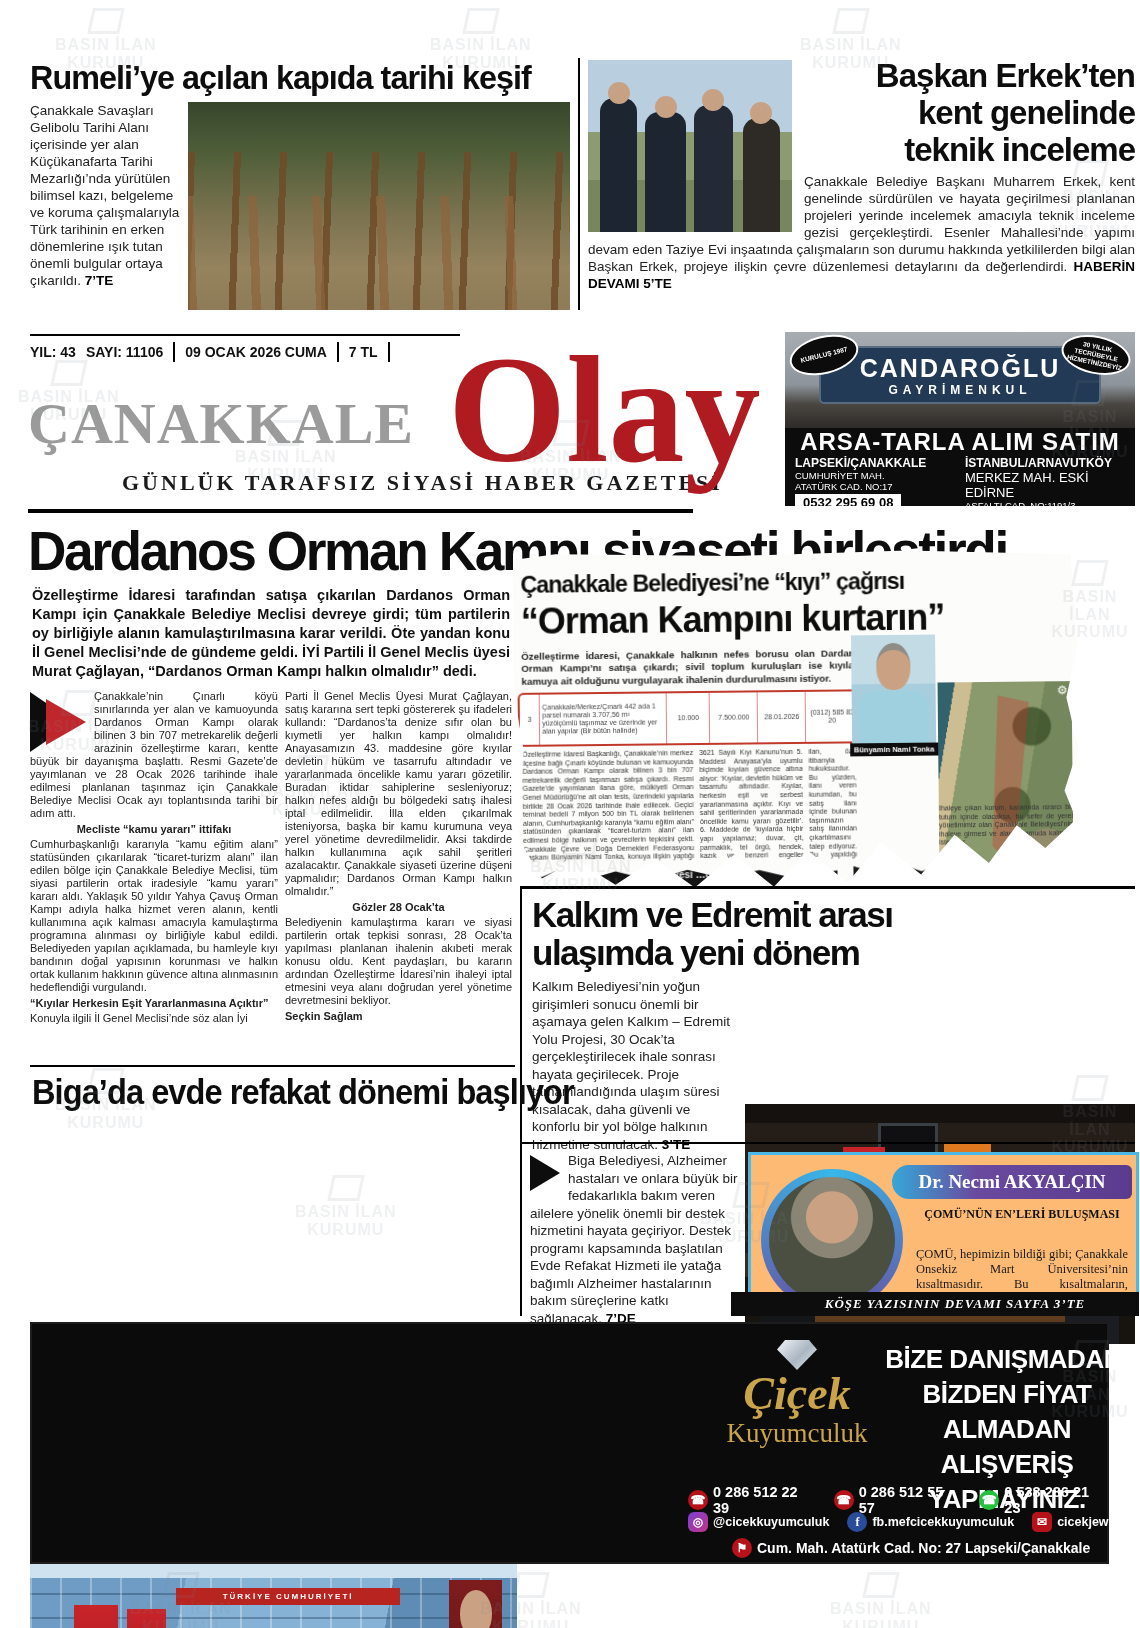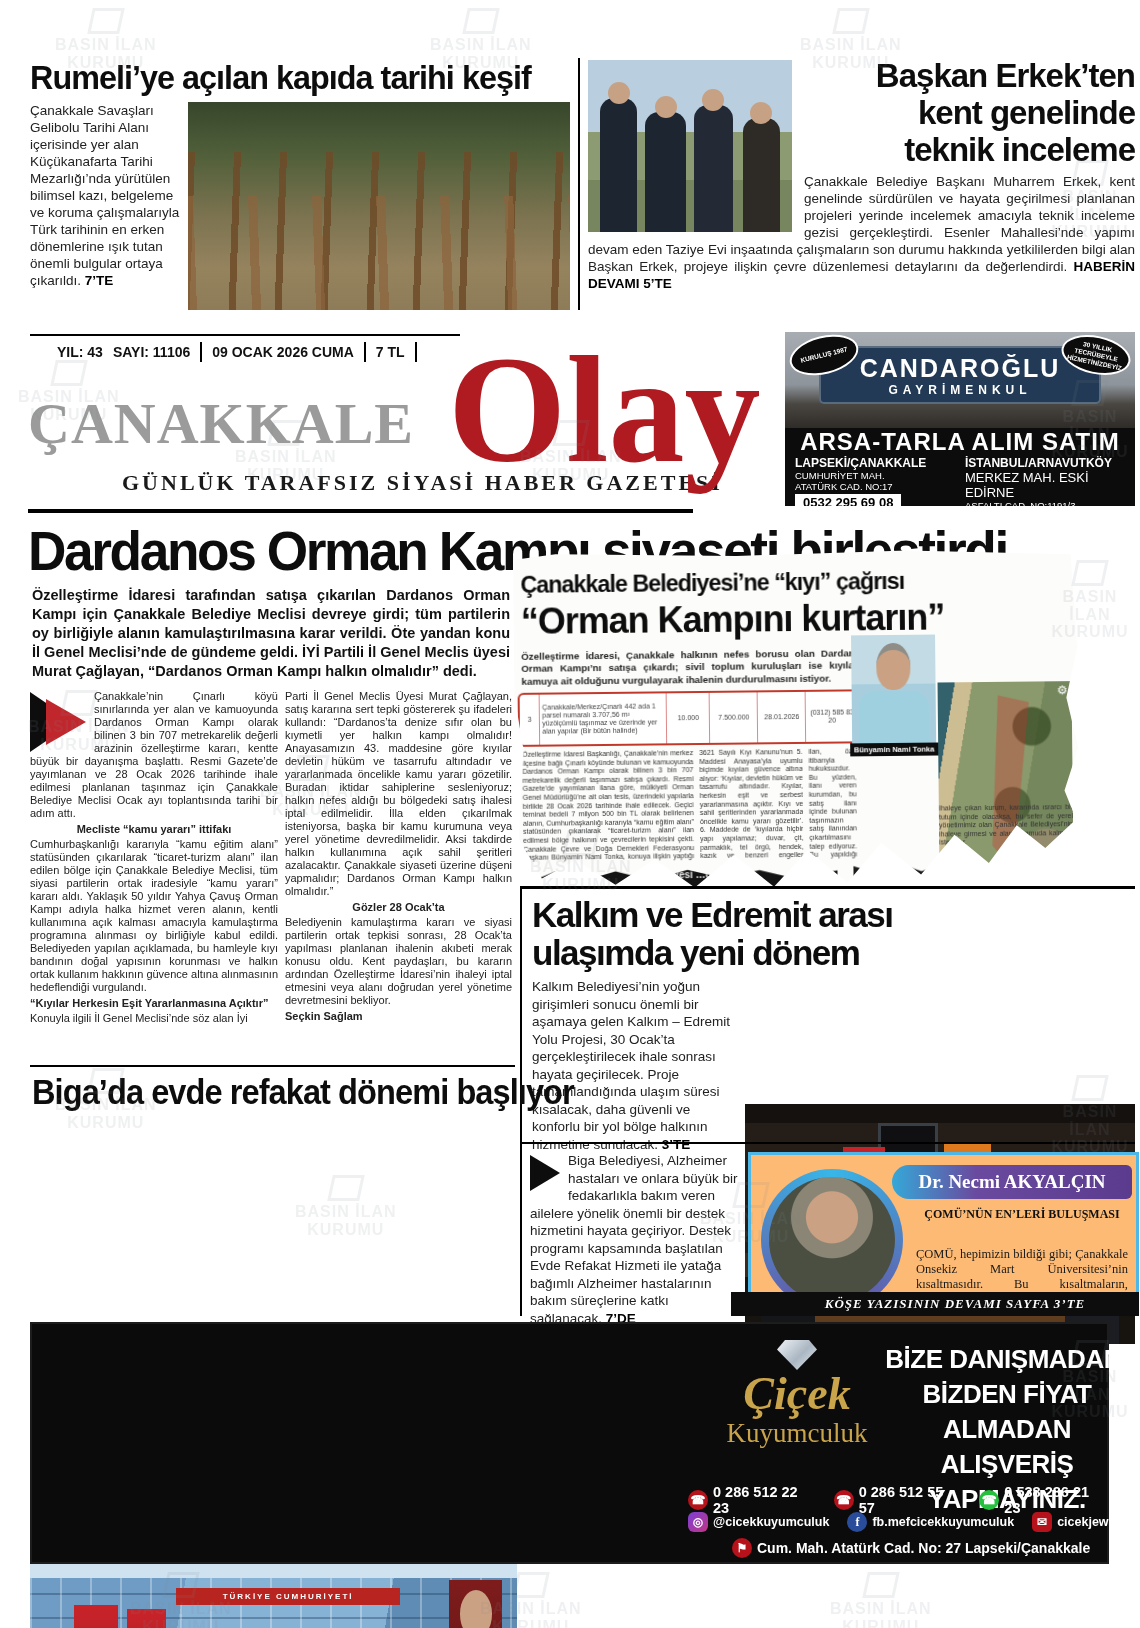--- a/index.html
+++ b/index.html
@@ -127,21 +127,21 @@
       <span style="display:block;">Başkan Erkek’ten</span>
       <span style="display:block;">kent genelinde</span>
       <span style="display:block;">teknik inceleme</span>
     </div>
     <div class="body-text" style="font-size:13.5px;line-height:17px;margin-top:4px;">
       <span>Çanakkale Belediye Başkanı Muharrem Erkek, kent genelinde sürdürülen ve hayata geçirilmesi planlanan projeleri yerinde incelemek amacıyla teknik inceleme gezisi gerçekleştirdi. Esenler Mahallesi’nde yapımı devam eden Taziye Evi inşaatında çalışmaların son durumu hakkında yetkililerden bilgi alan Başkan Erkek, projeye ilişkin çevre düzenlemesi detaylarını da değerlendirdi. </span><b>HABERİN DEVAMI 5’TE</b>
     </div>
   </div>
 
   <div class="abs hrule" style="left:30px;top:334px;width:430px;height:2px;"></div>
-  <div class="abs info-row" style="left:30px;top:342px;width:440px;margin-left:27px;">
+  <div class="abs info-row" style="left:30px;top:342px;width:440px;">
     <span>YIL: 43</span>
     <span>SAYI: 11106</span>
     <span class="info-sep"></span>
     <span>09 OCAK 2026 CUMA</span>
     <span class="info-sep"></span>
     <span>7 TL</span>
     <span class="info-sep"></span>
   </div>
   <div class="abs masthead-gray" style="left:28px;top:390px;font-size:58px;color:#9b9b9b;">ÇANAKKALE</div>
   <div class="abs masthead-red" style="left:448px;top:342px;font-size:152px;color:#b01b22;z-index:5;">Olay</div>
@@ -276,21 +276,21 @@
   <div class="abs cicek" style="left:30px;top:1322px;width:1075px;height:238px;">
     <div class="abs" style="left:660px;top:16px;width:210px;text-align:center;">
       <div class="diamond"></div>
       <div class="gold" style="font-family:'Liberation Serif',serif;font-style:italic;font-weight:bold;font-size:46px;line-height:1.05;">Çiçek</div>
       <div class="gold" style="font-family:'Liberation Serif',serif;font-size:27px;">Kuyumculuk</div>
     </div>
     <div class="abs" style="left:852px;top:18px;width:246px;color:#fff;font-weight:bold;font-size:26px;line-height:1.35;text-align:center;letter-spacing:-.5px;">BİZE DANIŞMADAN, BİZDEN FİYAT ALMADAN ALIŞVERİŞ YAPMAYINIZ.</div>
     <div class="abs contact-row" style="left:656px;top:160px;font-size:14.5px;">
       <span style="display:inline-flex;align-items:center;">
           <span class="icon-circle" style="background:#b5121b;">☎</span>
-          <span>0 286 512 22 23</span>
+          <span>0 286 512 22 39</span>
         </span>
       <span style="display:inline-flex;align-items:center;">
           <span class="icon-circle" style="background:#b5121b;">☎</span>
           <span>0 286 512 55 57</span>
         </span>
       <span style="display:inline-flex;align-items:center;">
           <span class="icon-circle" style="background:#25c13e;">☎</span>
           <span>0 538 286 21 23</span>
         </span>
     </div>

